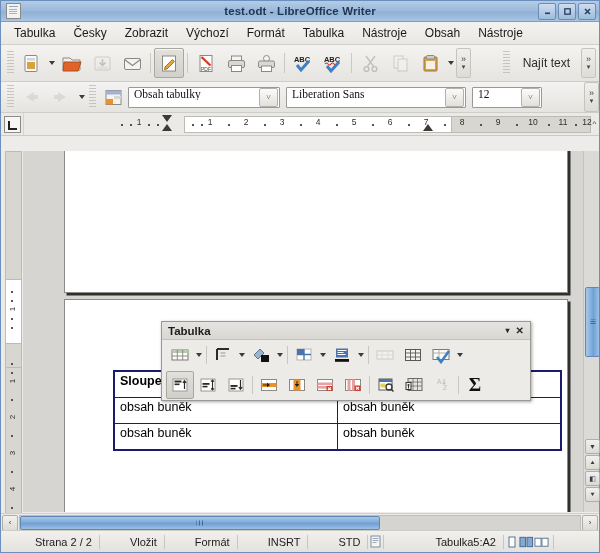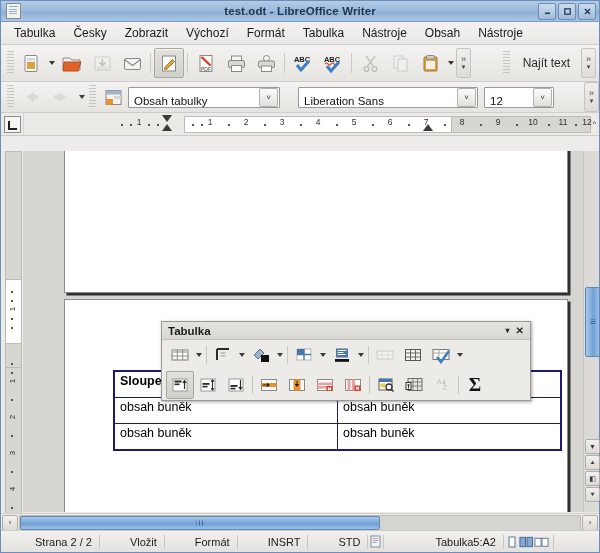--- a/index.html
+++ b/index.html
@@ -54,29 +54,29 @@
   .tsep{width:1px;height:20px;background:#cbc9c4;margin:0 3px;}
   .caret{width:11px;height:28px;display:flex;align-items:center;justify-content:center;}
   .caret:after{content:"";border-left:3px solid transparent;border-right:3px solid transparent;
     border-top:4px solid #3b3b38;}
   .chev{width:13px;height:28px;display:flex;flex-direction:column;align-items:center;
     justify-content:center;border:1px solid #c6c4bf;border-radius:2px;
     background:linear-gradient(to bottom,#f0efec,#dedcd7);font-size:9px;line-height:8px;color:#46443f;}
   .chev span:last-child{font-size:7px;}
 
   
-  .combo{height:19px;border:1px solid #9a9894;background:#fff;display:flex;align-items:flex-end;
-    border-radius:1px;}
+  .combo{height:19px;border:1px solid #9a9894;background:#fff;display:flex;align-items:flex-start;
+    border-radius:1px;font-family:Liberation Serif, serif;}
   .combo .val{padding:0 5px;font-size:11.5px;color:#111;white-space:nowrap;overflow:hidden;}
   .combo .dd{width:17px;height:17px;margin-left:auto;margin-right:1px;
     border:1px solid #b3b1ac;border-radius:2px;
     background:linear-gradient(to bottom,#fbfbfa,#e2e0db);
     display:flex;align-items:center;justify-content:center;font-size:8px;color:#333;}
   .style-combo{width:150px;}
-  .font-combo{width:178px;margin-left:12px;}
+  .font-combo{width:178px;}
   .size-combo{width:68px;}
 
   .findbox{margin-left:auto;display:flex;align-items:center;gap:3px;padding-right:3px;}
   .findtext{font-size:12px;color:#2c2b29;padding:0 8px;}
 
   
   .ruler-row{height:22px;display:flex;align-items:stretch;background:#eceae6;
     border-bottom:1px solid #cdcbc6;}
   .tabsel{width:22px;display:flex;align-items:center;justify-content:center;
     border-right:1px solid #d6d4cf;}

